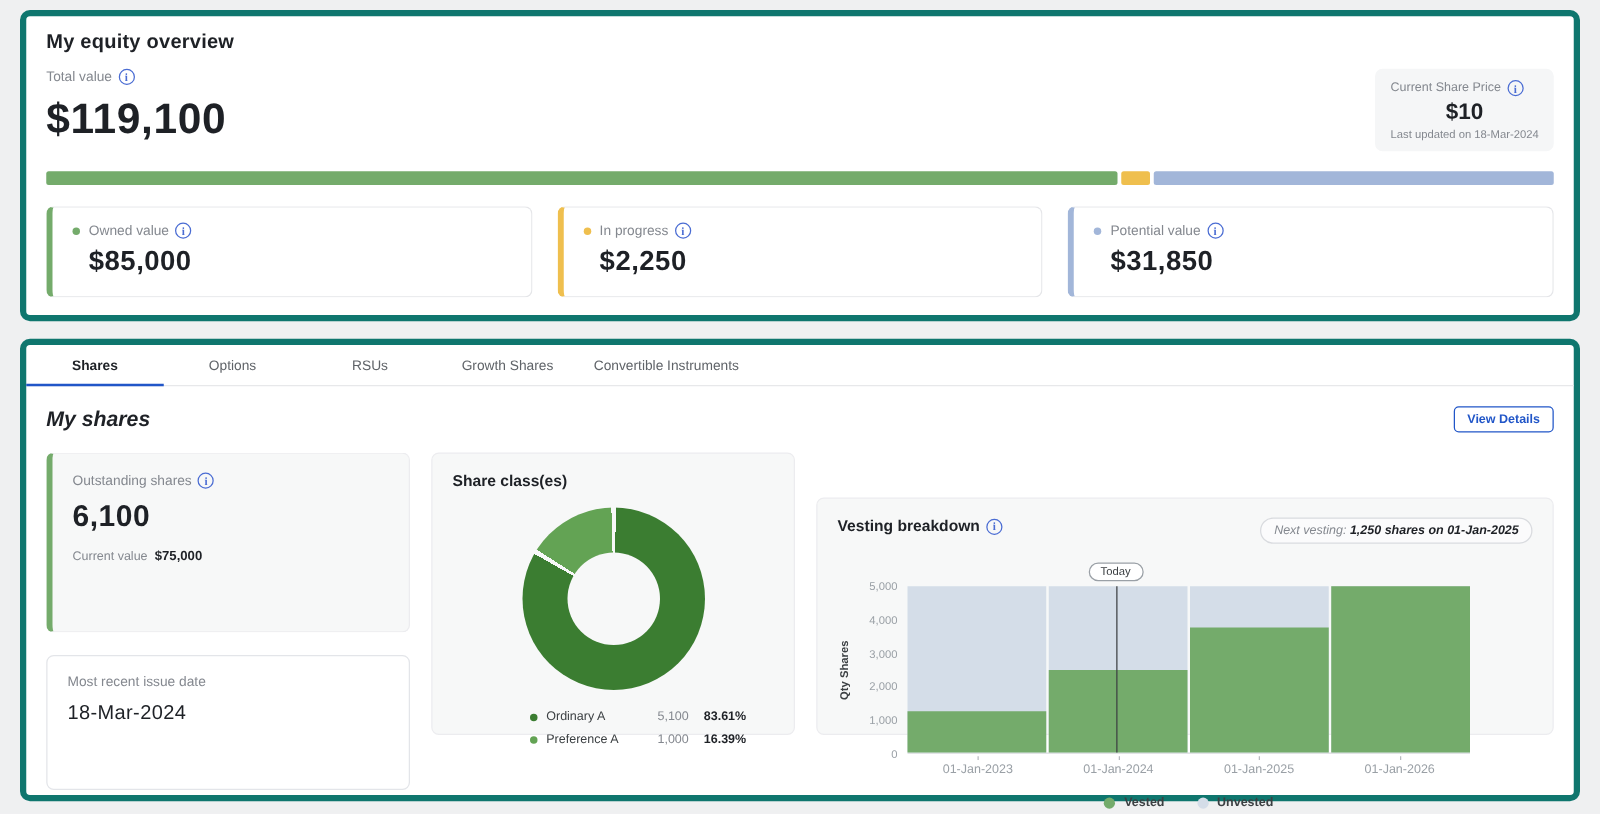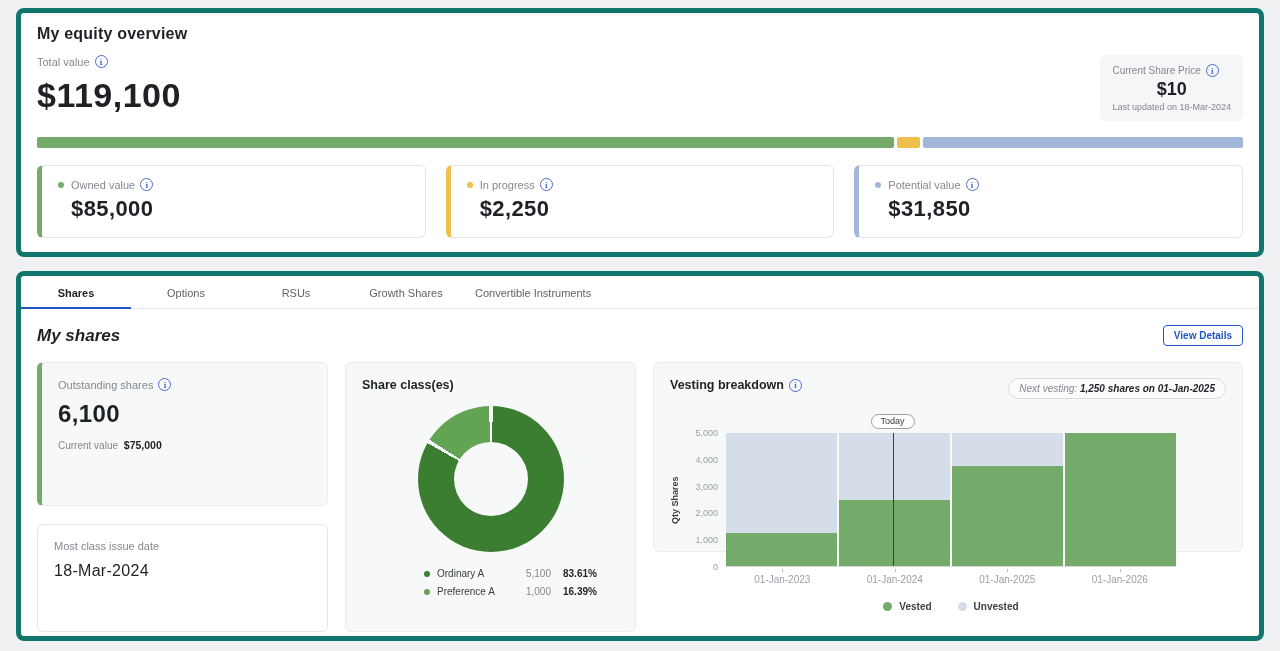--- a/index.html
+++ b/index.html
@@ -42,31 +42,31 @@
   .col2 { width:291px; flex:0 0 auto; }
   .col3 { flex:1; }
   .card-gray { background:#f7f8f8; border:1px solid #ececef; border-radius:6px; }
   .outstanding { border-left:5px solid #74ab6b; height:144px; padding:15px 16px; }
   .big-num { font-size:24px; font-weight:bold; margin-top:9px; letter-spacing:.4px; }
   .cur-val { font-size:10px; margin-top:11px; }
   .cur-val b { color:#1e2126; font-size:10.5px; margin-left:3px; }
   .issue-card { background:#fff; border:1px solid #e3e5e9; border-radius:6px;
     margin-top:18px; height:108px; padding:15px 16px; }
   .issue-date { font-size:16px; margin-top:10px; letter-spacing:.3px; }
-  .donut-card { height:270px; padding:15px 16px; }
+  .donut-card { height:226px; padding:15px 16px; }
   .card-title { font-size:12.5px; font-weight:bold; display:flex; align-items:center; }
   .donut { width:146px; height:146px; border-radius:50%; margin:14px auto 0; position:relative; }
   .donut-hole { position:absolute; left:50%; top:50%; width:74px; height:74px;
     transform:translate(-50%,-50%); border-radius:50%; background:#f7f8f8; }
   .donut-legend { margin:16px 0 0 62px; }
   .dl-row { display:flex; align-items:center; font-size:10px; margin-top:7px; }
   .dl-name { width:72px; color:#3c4043; }
   .dl-qty { width:42px; color:#84888f; text-align:right; margin-right:12px; }
   .dl-pct { font-weight:bold; }
-  .vest-card { height:190px; padding:15px 16px; }
+  .vest-card { height:190px; padding:15px 16px;margin-top:36px; }
   .vest-head { display:flex; justify-content:space-between; align-items:flex-start; }
   .pill { border:1px solid #d9dbdf; border-radius:12px; background:#fbfbfc;
     font-size:10px; padding:4px 10px; color:#84888f;font-style:italic; }
   .pill b { color:#1e2126; }
   .vchart { display:flex; margin-top:34px; }
   .ylab { writing-mode:vertical-rl; transform:rotate(180deg); font-size:9px; font-weight:bold;
     color:#3c4043; height:134px; text-align:center; width:14px; }
   .yticks { position:relative; width:42px; height:134px; }
   .yticks span { position:absolute; right:8px; transform:translateY(-50%); font-size:9px; color:#9aa0a6; }
   .plot-col { flex:1; margin-right:50px; }
@@ -167,21 +167,21 @@
           <span class="info">i</span>
         </div>
         <div class="big-num">6,100</div>
         <div class="cur-val muted">
           <span>Current value</span>
           <b>$75,000</b>
         </div>
       </div>
       <div class="issue-card">
         <div class="label-row muted">
-          <span>Most class issue date</span>
+          <span>Most recent issue date</span>
         </div>
         <div class="issue-date">18-Mar-2024</div>
       </div>
     </div>
 
     <div class="col2">
       <div class="card-gray donut-card">
         <div class="card-title">Share class(es)</div>
         <div class="donut" id="donut" style="background: conic-gradient(rgb(247, 248, 248) 0deg, rgb(247, 248, 248) 1.5deg, rgb(59, 125, 49) 1.5deg, rgb(59, 125, 49) 299.484deg, rgb(247, 248, 248) 299.484deg, rgb(247, 248, 248) 302.484deg, rgb(99, 163, 84) 302.484deg, rgb(99, 163, 84) 358.5deg, rgb(247, 248, 248) 358.5deg, rgb(247, 248, 248) 360deg);">
           <div class="donut-hole"></div>

